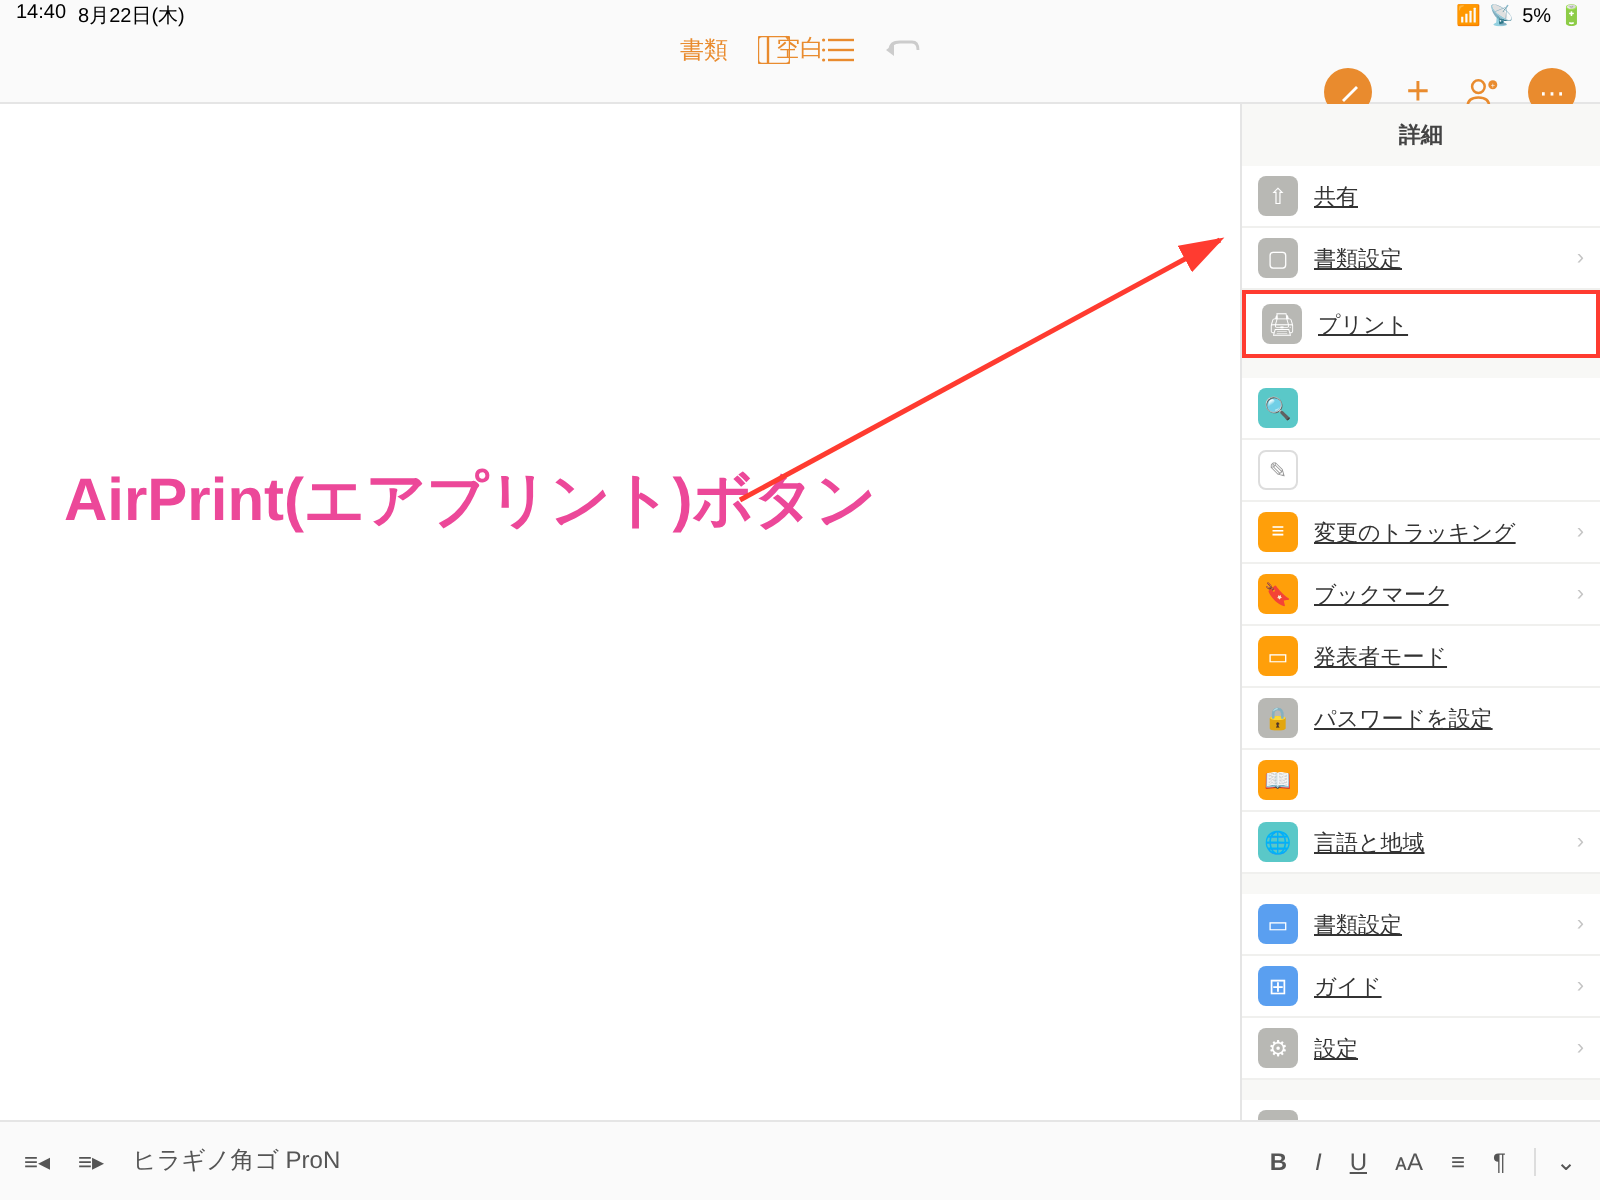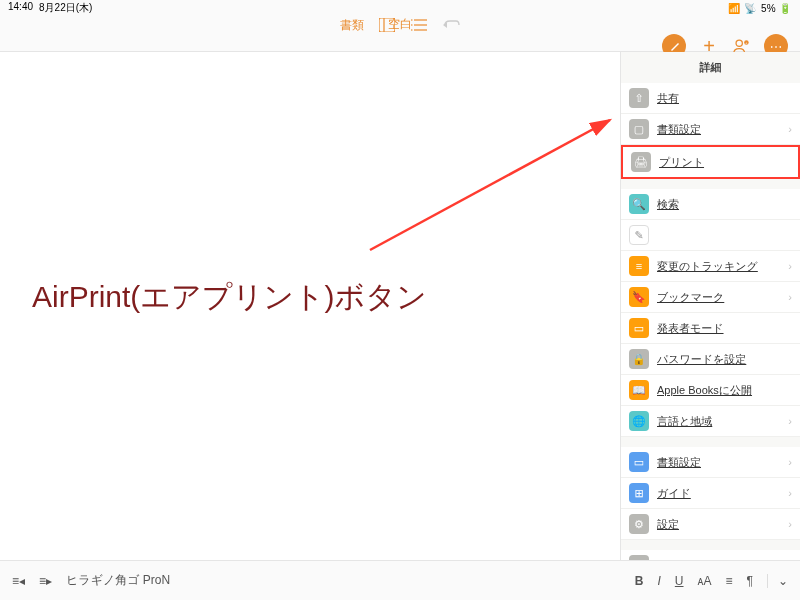--- a/index.html
+++ b/index.html
@@ -12,21 +12,21 @@
 .toolbar { height: 36px; display: flex; align-items: center; padding: 0 12px; background: #fafafa; border-bottom: 1px solid #e5e5e5; position: relative; flex-direction: column; }
 .tb-left { display: flex; gap: 14px; align-items: center; }
 .tb-center { position: absolute; left: 50%; transform: translateX(-50%); font-size: 12px; color: #e98b2e; font-weight: 400; }
 .tb-right { margin-left: auto; display: flex; gap: 14px; align-items: center; }
 .tb-item { font-size: 12px; color: #e98b2e; cursor: pointer; }
 .tb-icon { width: 18px; height: 18px; display: flex; align-items: center; justify-content: center; color: #e98b2e; }
 .tb-circle { width: 24px; height: 24px; border-radius: 50%; background: #e98b2e; color: #fff; display: flex; align-items: center; justify-content: center; font-size: 13px; }
 
 .canvas { position: absolute; top: 52px; left: 0; right: 0; bottom: 40px; background: #fff; }
 
-.annotation { position: absolute; left: 32px; top: 230px; color: #7f1d1d; font-size: 30px; font-weight: 400; margin-top: 47px; }
+.annotation { position: absolute; left: 32px; top: 230px; color: #ec4899; font-size: 30px; font-weight: 700; }
 
 .arrow-svg { position: absolute; left: 360px; top: 100px; pointer-events: none; }
 
 .side-panel { position: absolute; right: 0; top: 52px; width: 180px; background: #f8f8f6; border-left: 1px solid #e5e5e5; bottom: 40px; overflow-y: auto; }
 .panel-title { text-align: center; font-size: 11px; font-weight: 600; padding: 8px 0; color: #444; }
 .menu-section { background: #fff; }
 .menu-item { display: flex; align-items: center; padding: 5px 8px; gap: 8px; font-size: 11px; color: #333; cursor: pointer; border-bottom: 1px solid #f0f0ee; }
 .menu-icon { width: 20px; height: 20px; border-radius: 4px; display: flex; align-items: center; justify-content: center; color: #fff; font-size: 11px; flex-shrink: 0; }
 .menu-label { flex: 1; text-decoration: underline; }
 .chevron { color: #c5c5c5; font-size: 11px; }
@@ -137,21 +137,20 @@
     <div class="menu-item highlight-box">
         <div class="menu-icon ic-gray">🖨</div>
         <span class="menu-label">プリント</span>
       </div>
   </div>
   <div class="sep"></div>
 
   <div class="menu-section">
     <div class="menu-item">
         <div class="menu-icon ic-teal">🔍</div>
-        <span class="menu-label">検索</span>
       </div>
     <div class="menu-item">
         <div class="menu-icon ic-white">✎</div>
       </div>
     <div class="menu-item">
         <div class="menu-icon ic-orange">≡</div>
         <span class="menu-label">変更のトラッキング</span>
         <span class="chevron">›</span>
       </div>
     <div class="menu-item">
@@ -162,21 +161,20 @@
     <div class="menu-item">
         <div class="menu-icon ic-orange">▭</div>
         <span class="menu-label">発表者モード</span>
       </div>
     <div class="menu-item">
         <div class="menu-icon ic-gray">🔒</div>
         <span class="menu-label">パスワードを設定</span>
       </div>
     <div class="menu-item">
         <div class="menu-icon ic-orange">📖</div>
-        <span class="menu-label">Apple Booksに公開</span>
       </div>
     <div class="menu-item">
         <div class="menu-icon ic-teal">🌐</div>
         <span class="menu-label">言語と地域</span>
         <span class="chevron">›</span>
       </div>
   </div>
   <div class="sep"></div>
 
   <div class="menu-section">

